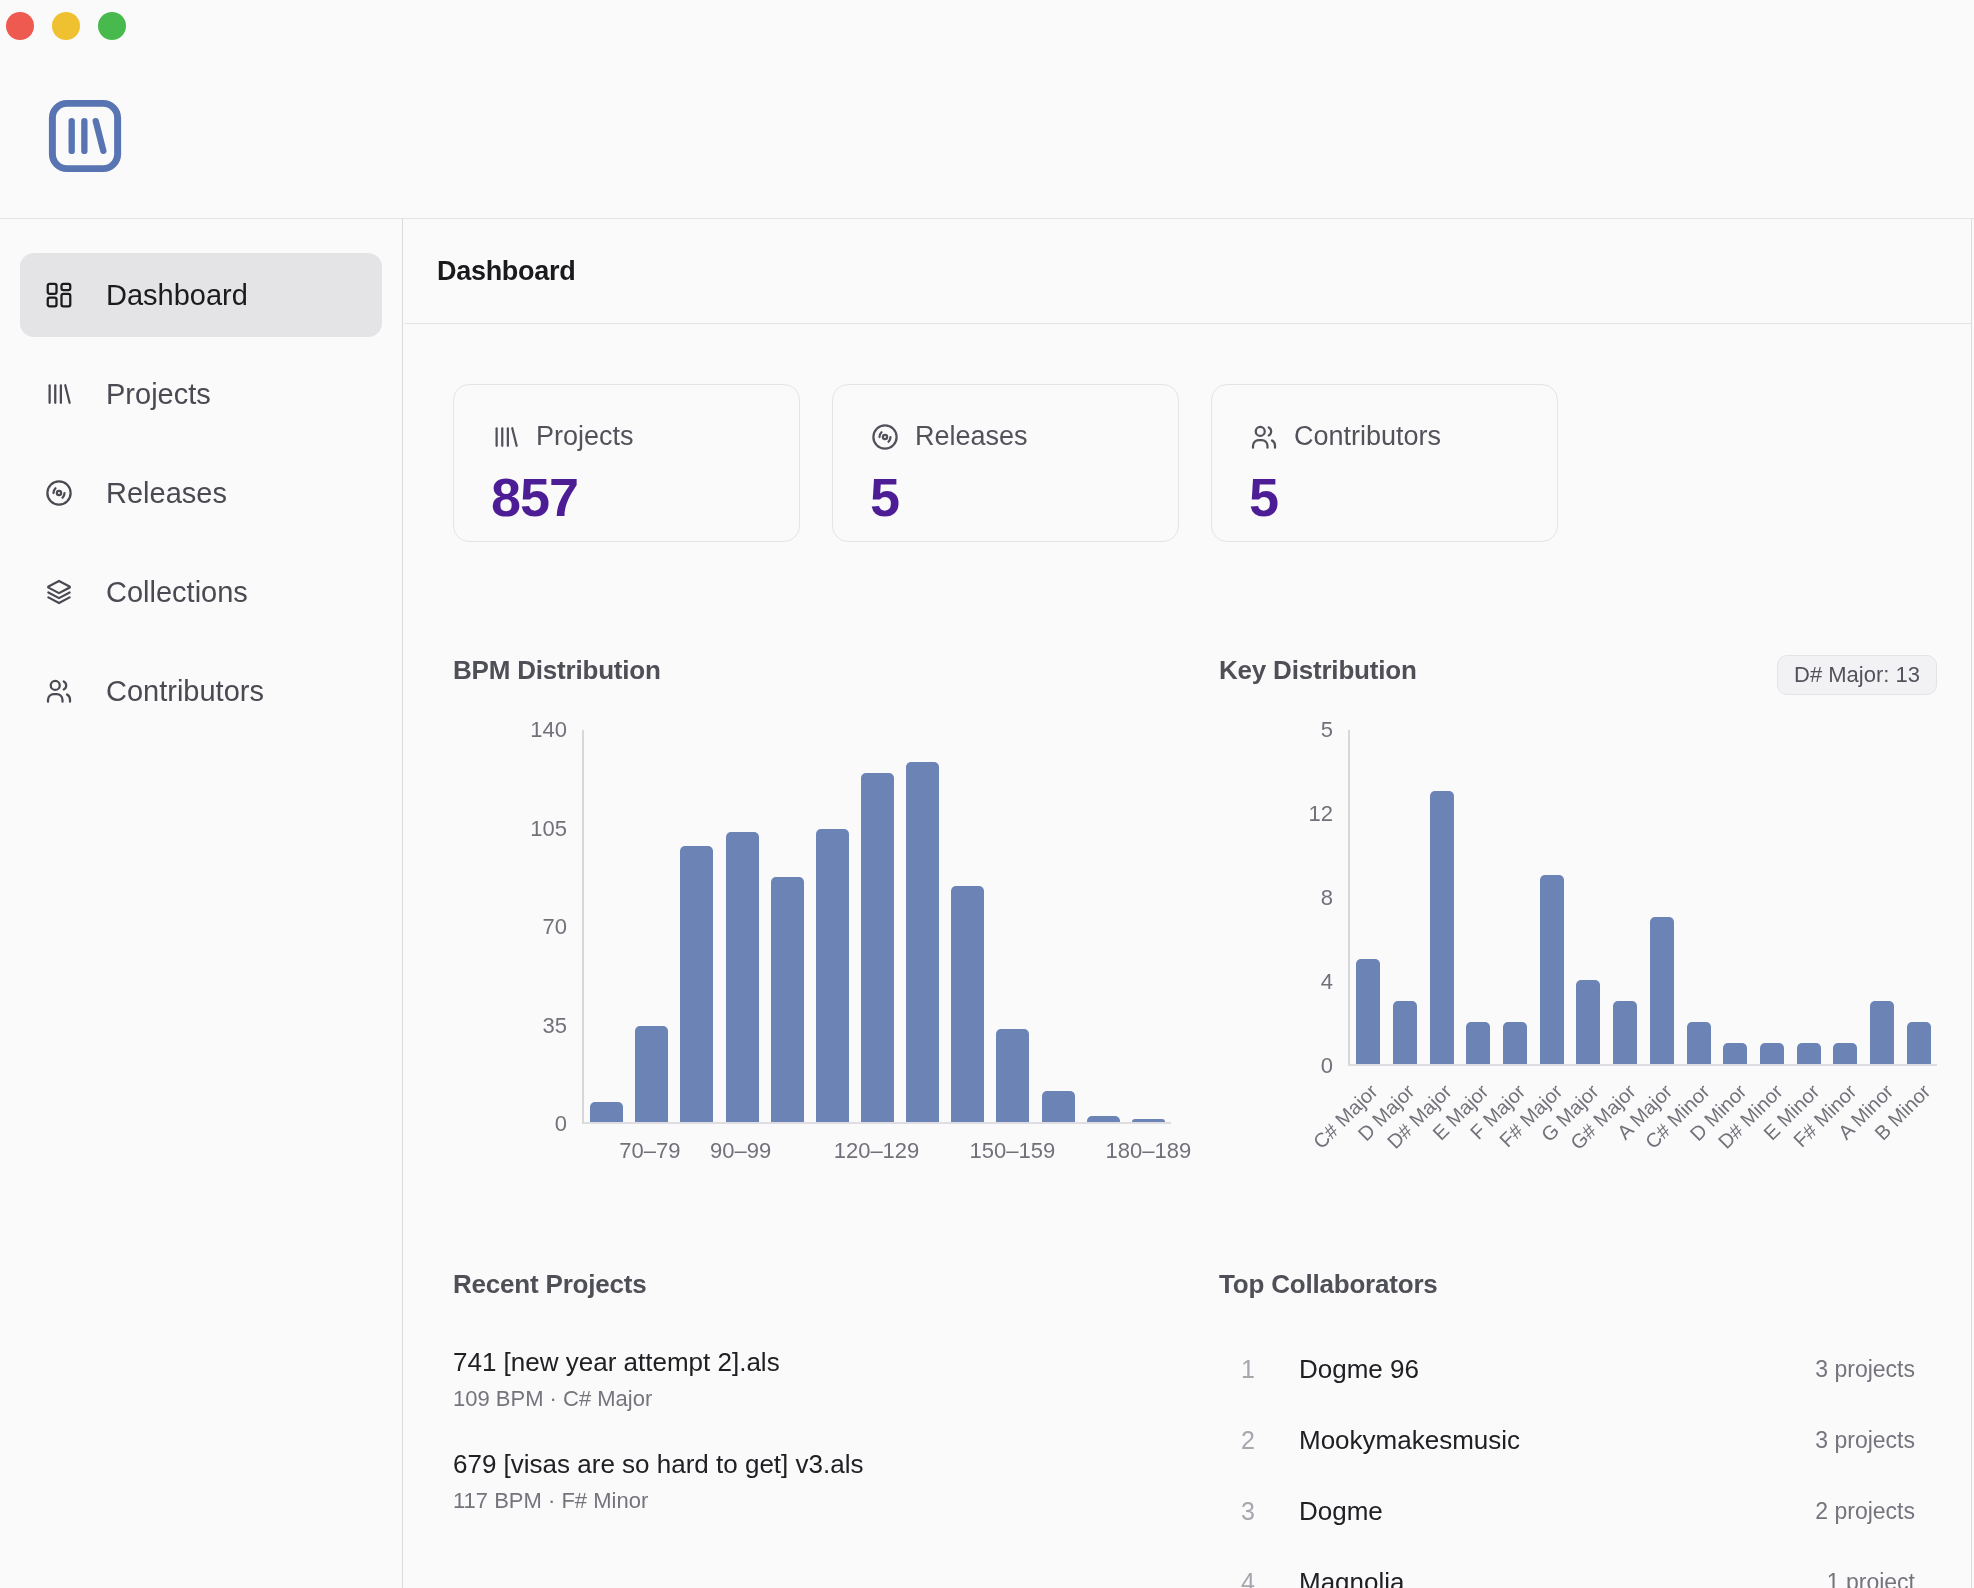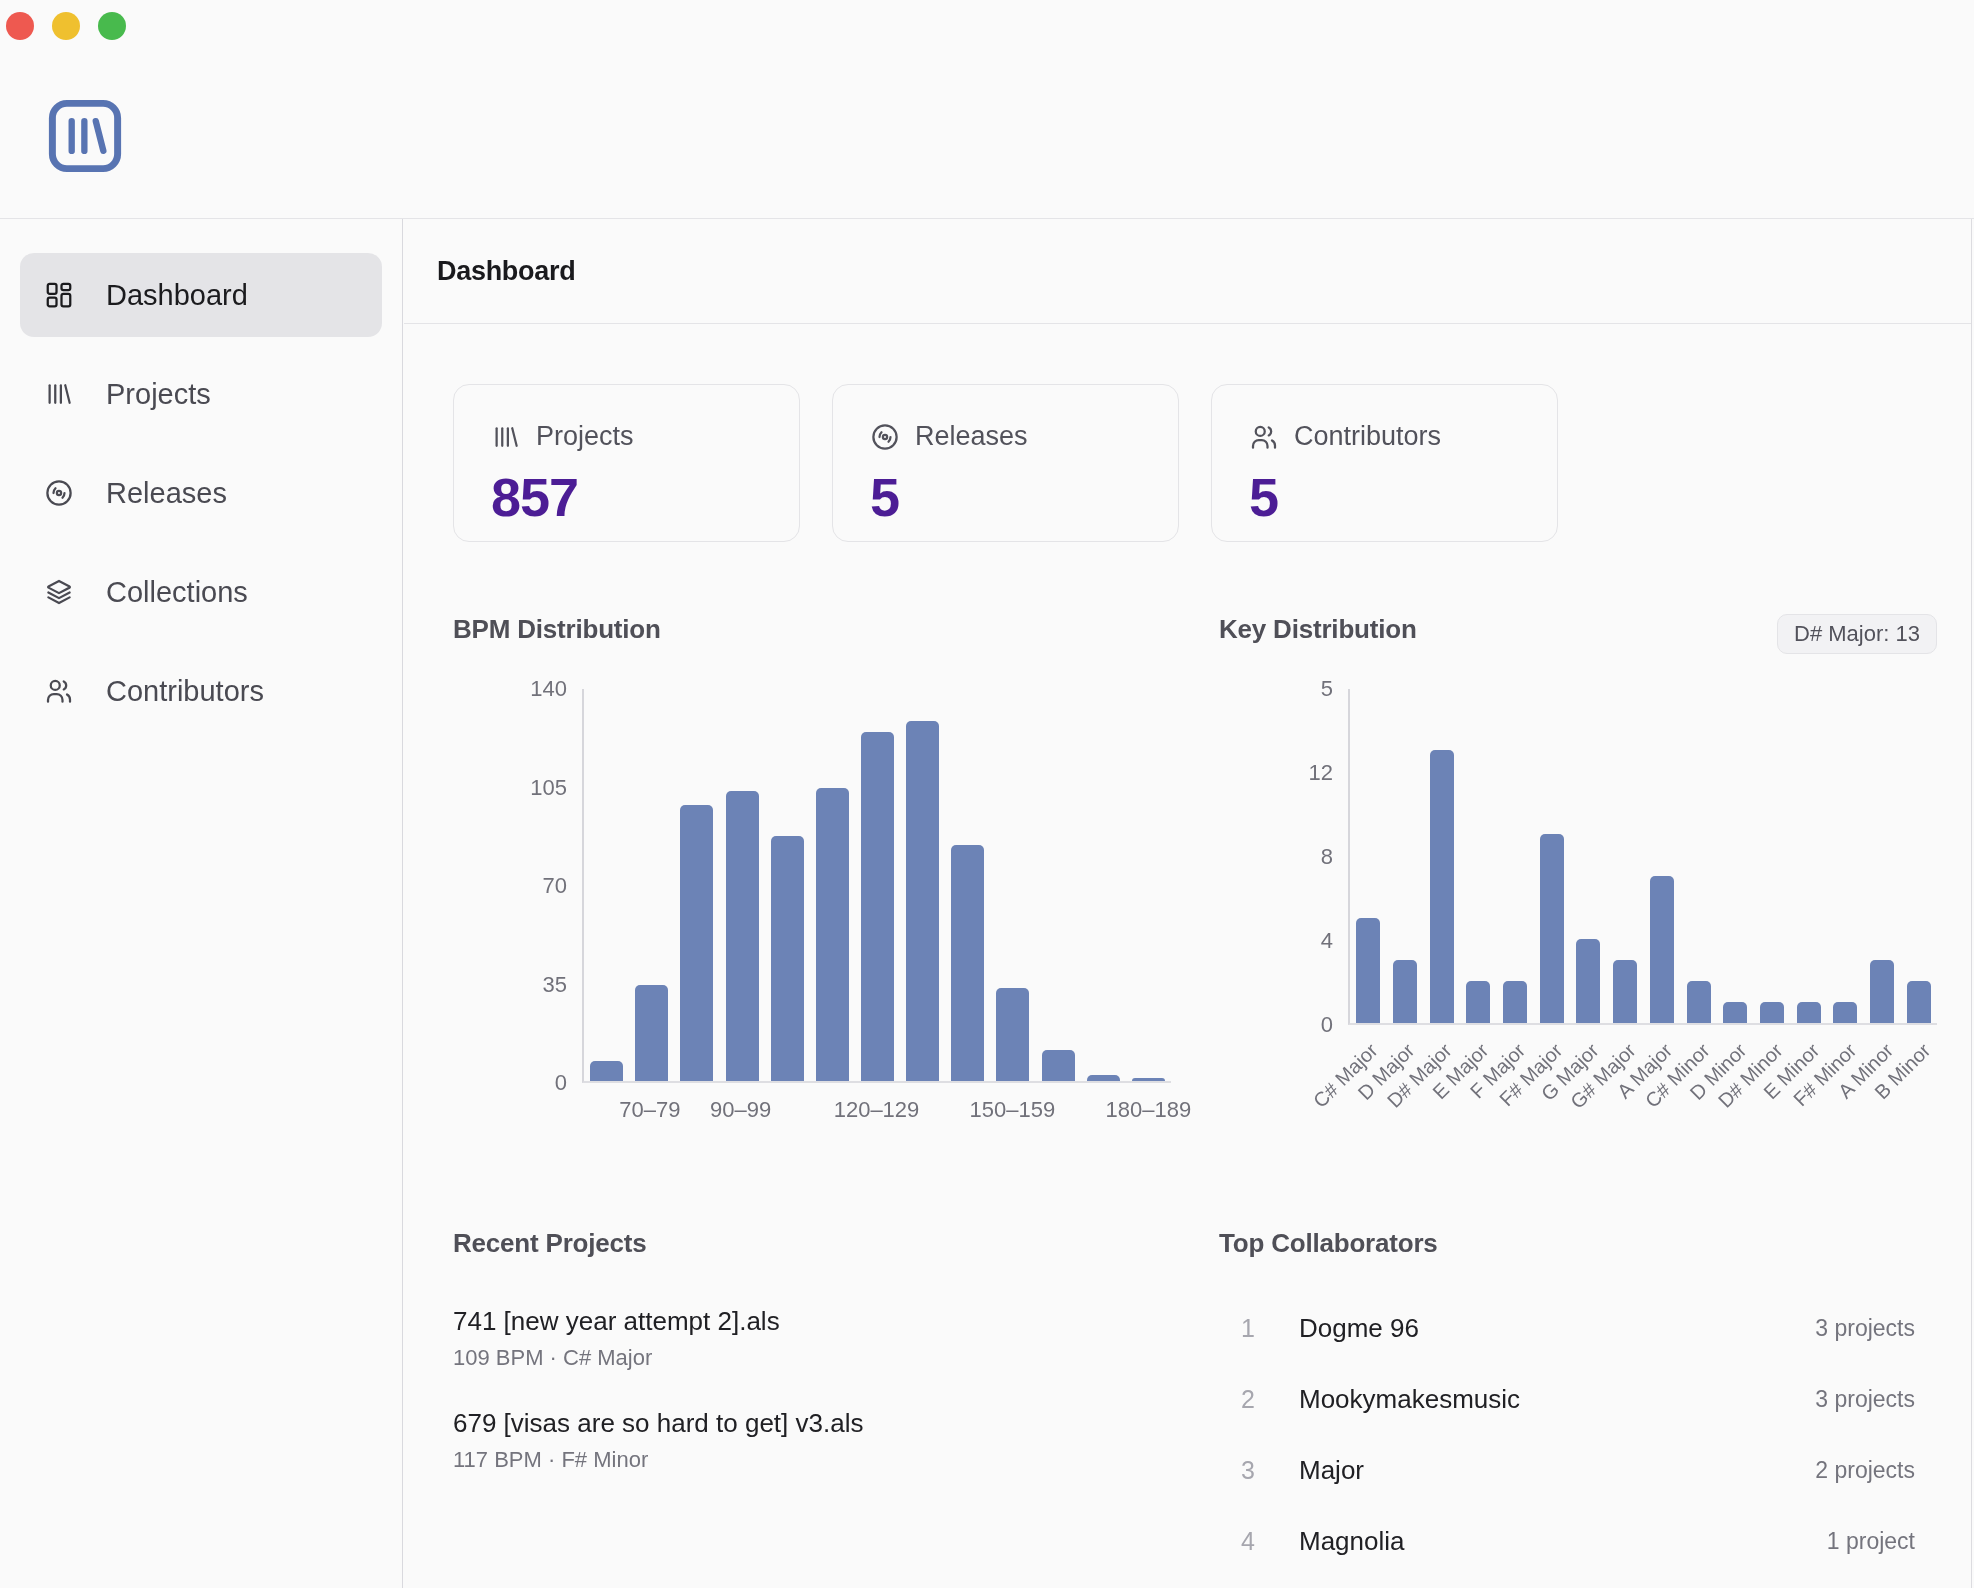--- a/index.html
+++ b/index.html
@@ -49,21 +49,21 @@
   .stat-card {
     height:158px; border:1px solid #e4e4e7; border-radius:16px;
     padding:36px 0 0 37px; background:#fafafa;
   }
   .stat-top { display:flex; align-items:center; gap:15px; color:#52525b; }
   .stat-top .icon { width:30px; height:30px; color:#52525b; }
   .stat-label { font-size:27px; color:#52525b; }
   .stat-value { font-size:54px; font-weight:700; color:#4c1d95; letter-spacing:-1px; margin-top:14px; }
 
   
-  .charts-row { display:grid; grid-template-columns:1fr 1fr; gap:48px; margin-top:72px; align-items:start; }
+  .charts-row { display:grid; grid-template-columns:1fr 1fr; gap:48px; margin-top:113px; align-items:start; }
   .chart-head { height:75px; display:flex; justify-content:space-between; align-items:flex-start; }
   .section-title { font-size:26px; font-weight:600; color:#4f4f57; letter-spacing:-0.2px; }
   .badge {
     font-size:22px; color:#52525b; background:#f2f2f4;
     border:1px solid #e4e4e7; border-radius:10px; padding:6px 16px; line-height:26px;
   }
   .chart-plot { display:flex; }
   .yaxis { width:129px; flex:none; position:relative; }
   .yaxis span {
     position:absolute; right:15px; transform:translateY(50%);
@@ -431,21 +431,21 @@
      <span class="tc-name">Dogme 96</span>
      <span class="tc-count">3 projects</span>
    </div>
             <div class="tc-row">
      <span class="tc-rank">2</span>
      <span class="tc-name">Mookymakesmusic</span>
      <span class="tc-count">3 projects</span>
    </div>
             <div class="tc-row">
      <span class="tc-rank">3</span>
-     <span class="tc-name">Major</span>
+     <span class="tc-name">Dogme</span>
      <span class="tc-count">2 projects</span>
    </div>
             <div class="tc-row">
      <span class="tc-rank">4</span>
      <span class="tc-name">Magnolia</span>
      <span class="tc-count">1 project</span>
    </div>
           </div>
       </div>
     </div>

